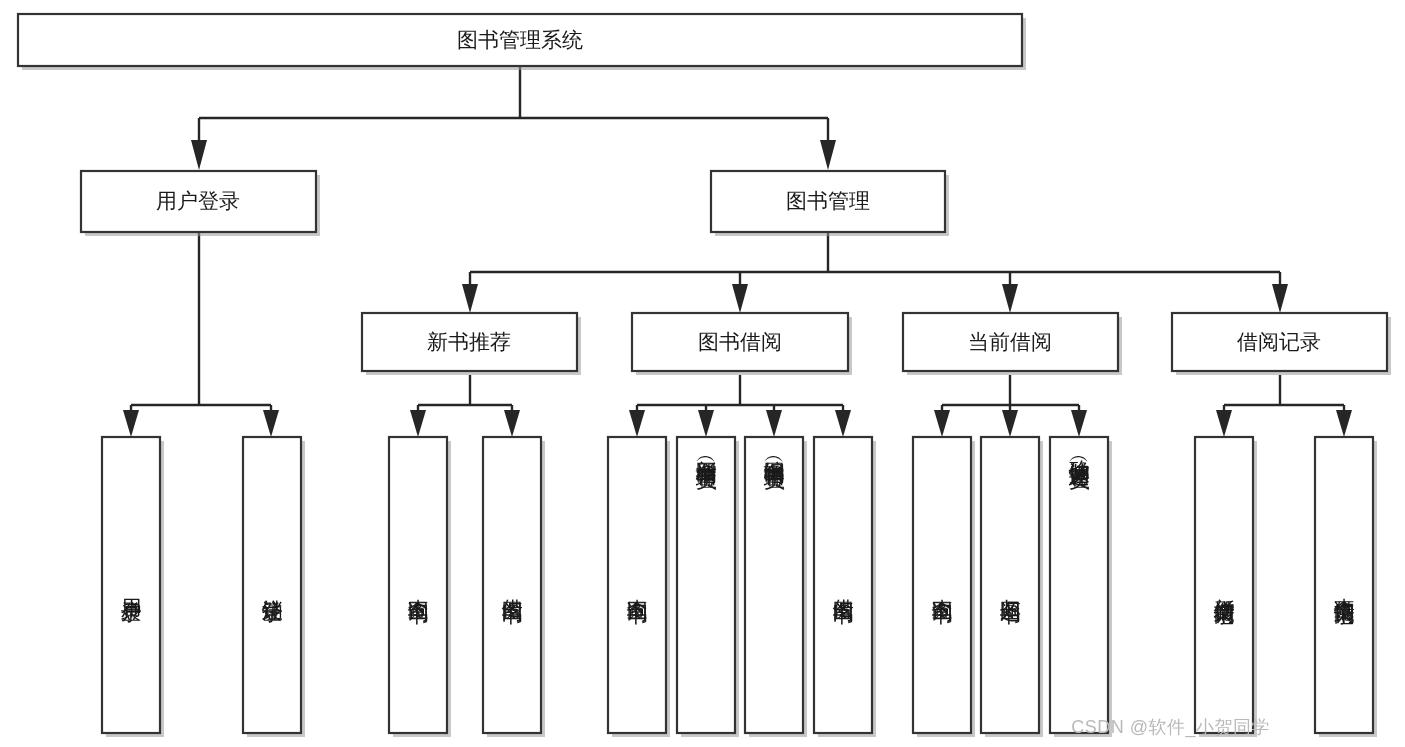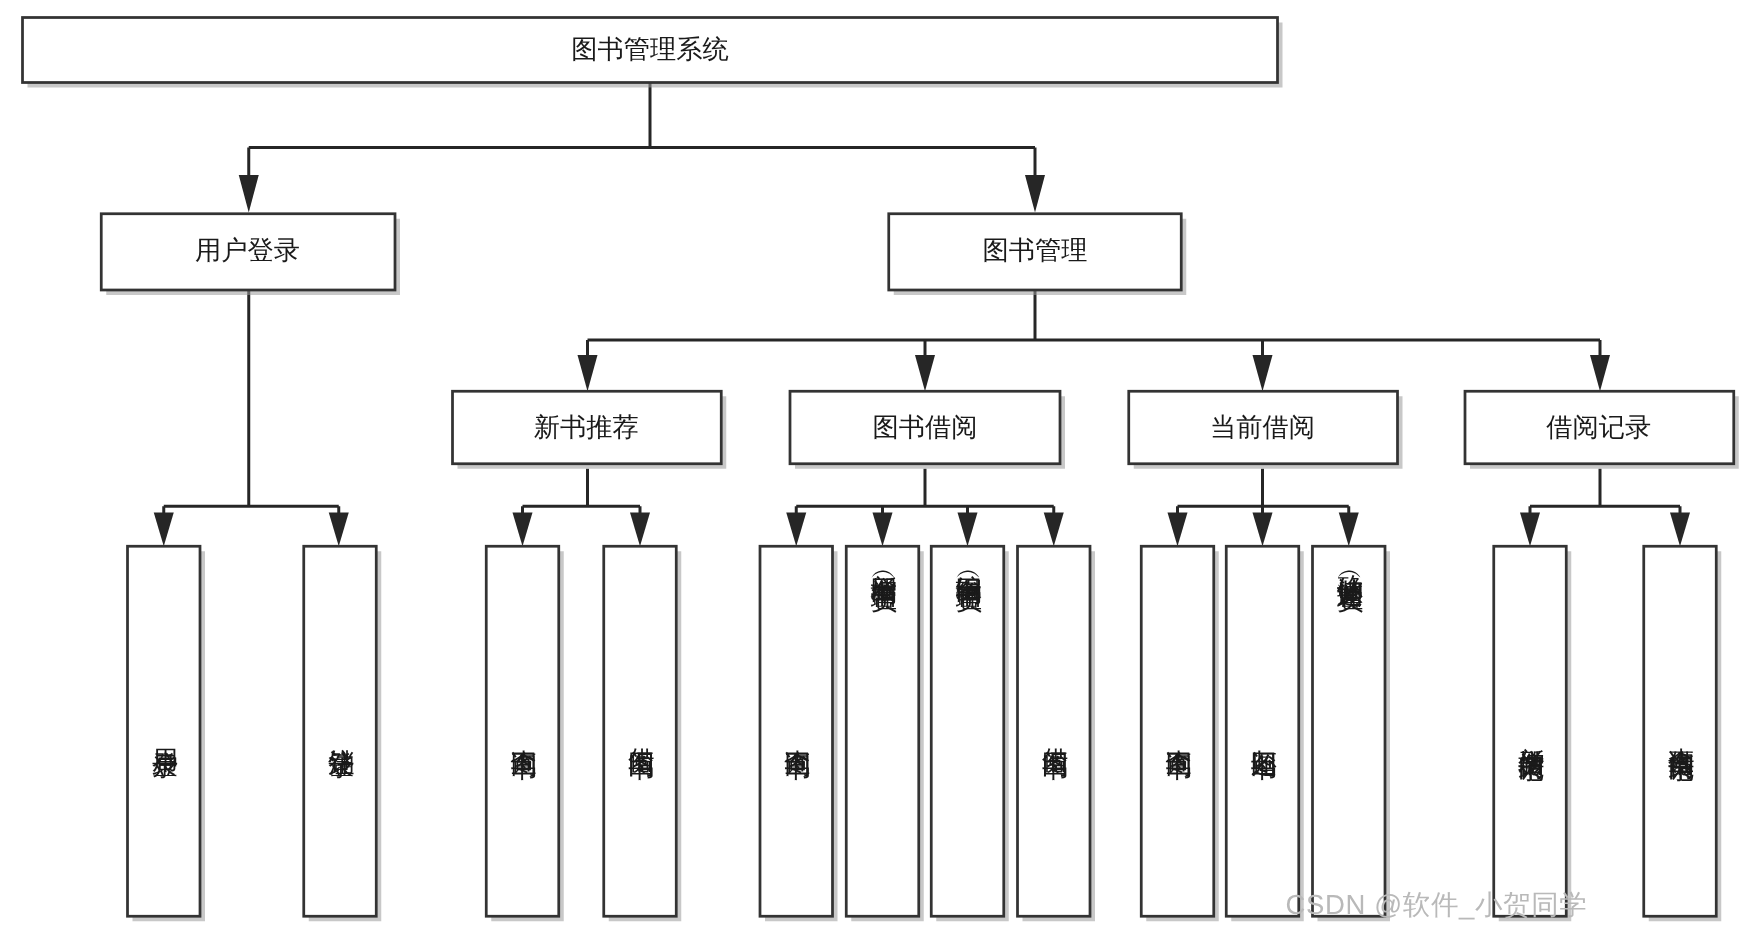--- a/index.html
+++ b/index.html
@@ -66,21 +66,21 @@
     line-height: 1.06;
     letter-spacing: 1.5px;
     color: #1a1a1a;
     white-space: nowrap;
   }
   .watermark {
     position: absolute;
     right: 10px;
     bottom: 8px;
     font-family: "Liberation Sans", "DejaVu Sans", sans-serif;
-    font-size: 22px;
+    font-size: 18px;
     color: #b9b9b9;
     letter-spacing: 0.5px;
     white-space: nowrap;
   }
 </style>
 </head>
 <body>
 
 <div id="diagram-root">
 

